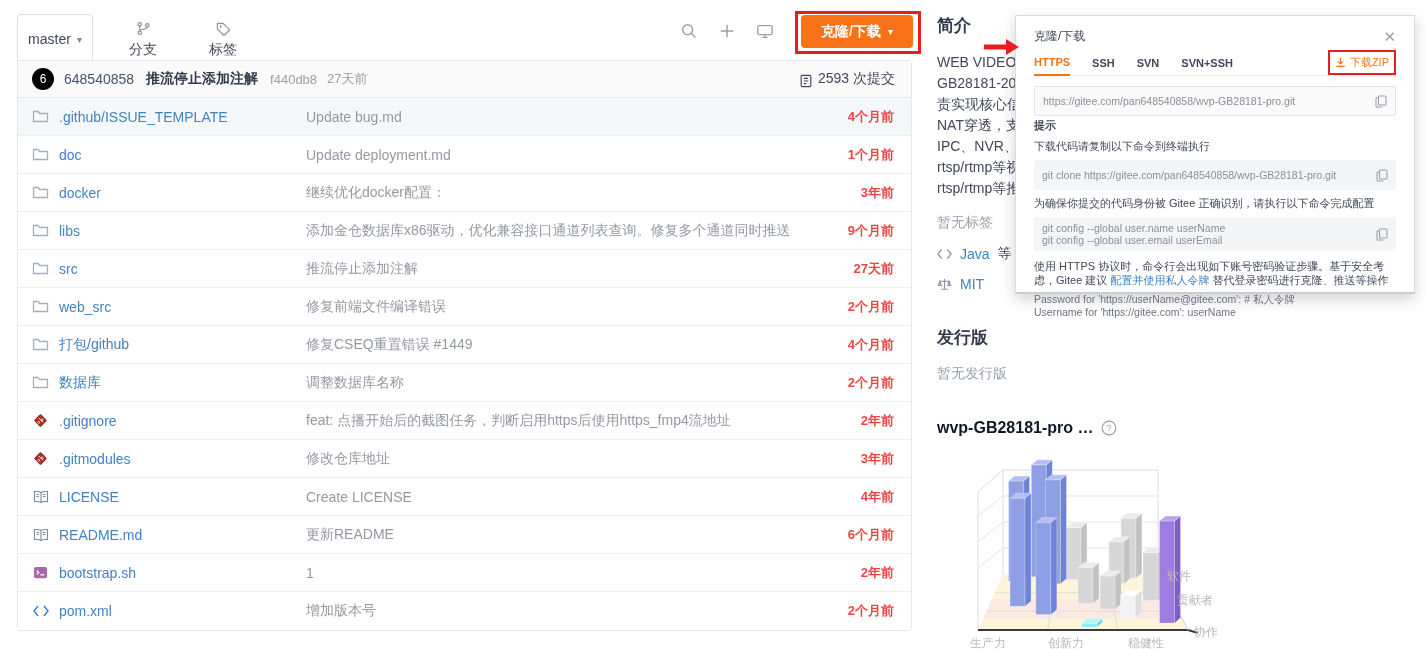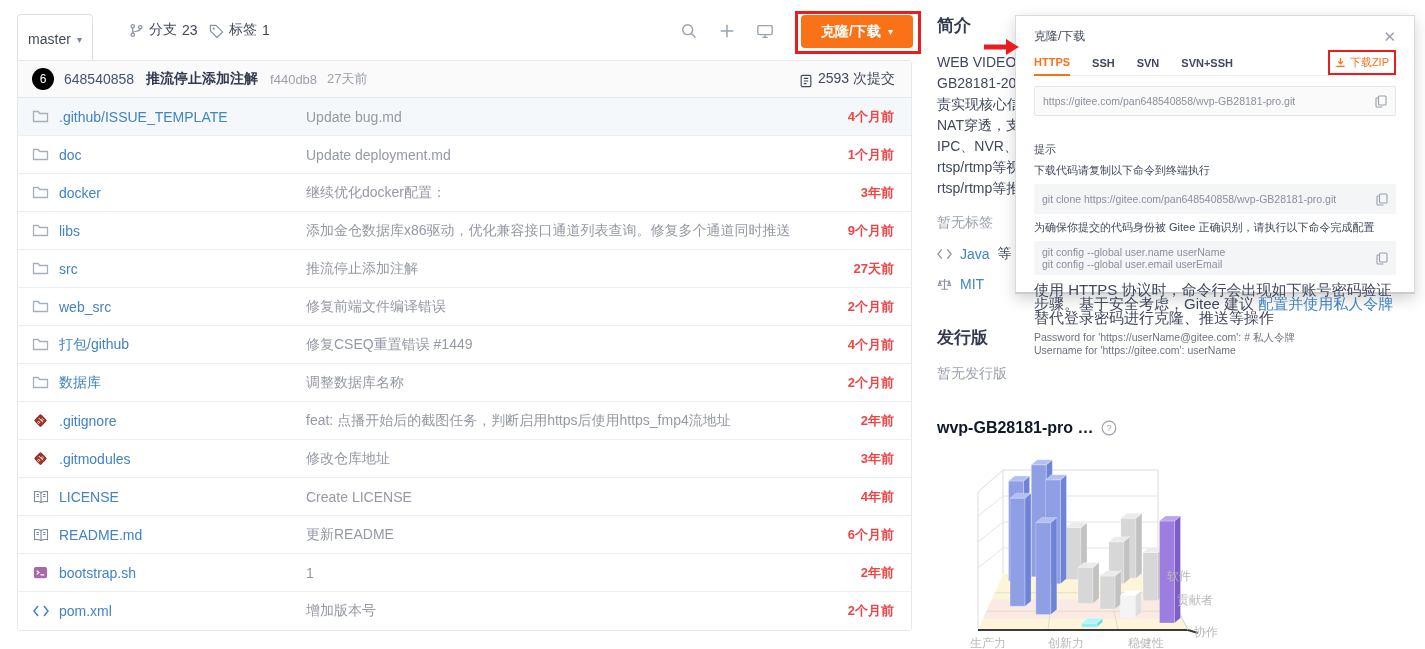--- a/index.html
+++ b/index.html
@@ -6,21 +6,21 @@
   html,body { width:1425px; height:649px; background:#ffffff; overflow:hidden;
     font-family:"Liberation Sans","DejaVu Sans",sans-serif; }
   .abs { position:absolute; }
 
   
   #toolbar { position:absolute; left:17px; top:12px; width:895px; height:40px; }
   .branch-btn { position:absolute; left:0; top:2px; width:76px; height:50px; border:1px solid #dcdfe3;
     border-radius:4px; background:#fff; display:flex; align-items:center; justify-content:center;
     gap:6px; font-size:14px; color:#40485b; cursor:pointer; }
   .caret { font-size:10px; color:#7d8697; }
-  .repo-stat { position:absolute; top:9px; display:flex; align-items:center; gap:5px; font-size:14px; color:#40485b; cursor:pointer; }
+  .repo-stat { position:absolute; top:9px; display:flex; align-items:center; gap:5px; font-size:14px; color:#40485b; cursor:pointer;flex-direction:column; }
   #stat-branches { left:112px; }
   #stat-tags { left:192px; }
   .tb-icons { position:absolute; top:10px; display:flex; gap:20px; }
   .tb-icon { width:18px; height:18px; color:#98a1ad; cursor:pointer; }
   .clone-btn { position:absolute; left:784px; top:3px; width:112px; height:33px; background:#f97217;
     border-radius:4px; color:#fff; font-size:14px; font-weight:bold; display:flex; align-items:center;
     justify-content:center; gap:7px; cursor:pointer; }
   .clone-btn .caret { color:#fff; }
 
   
@@ -72,25 +72,25 @@
   .pp-tabs { margin-top:9px; display:flex; align-items:flex-end; gap:22px; border-bottom:1px solid #ebedf0;
     height:22px; position:relative; }
   .pp-tab { font-size:11px; font-weight:bold; color:#40485b; padding-bottom:6px; cursor:pointer; }
   .pp-tab.active { color:#f97217; border-bottom:2px solid #f97217; margin-bottom:-1px; }
   .pp-zip { position:absolute; right:0; top:-4px; display:flex; align-items:center; gap:4px;
     color:#f97217; font-size:11px; cursor:pointer; border:2px solid #e81e1e; padding:3px 5px; }
   .pp-field { margin-top:10px; height:30px; background:#fafafa; border:1px solid #e2e5ea; border-radius:2px;
     display:flex; align-items:center; padding:0 8px; font-size:10.5px; color:#8a8f9c; }
   .pp-field .cmd { white-space:pre-line; line-height:12.5px; }
   .pp-copy { margin-left:auto; width:12px; height:13px; color:#9aa0ac; cursor:pointer; flex:0 0 auto; }
-  .pp-label { margin-top:26px; font-size:11px; font-weight:normal; color:#40485b; }
+  .pp-label { margin-top:2px; font-size:11px; font-weight:bold; color:#40485b; }
   .pp-text { margin-top:6px; font-size:11px; color:#40485b; }
   .pp-code { margin-top:6px; background:#f4f5f7; border:none; }
   .pp-code2 { height:34px; }
-  .pp-note { margin-top:8px; font-size:15px; line-height:14px; color:#40485b; }
+  .pp-note { margin-top:8px; font-size:11px; line-height:14px; color:#40485b; }
   .pp-creds { margin-top:6px; font-size:10.5px; line-height:13px; color:#6d7282; }
 
   
   #chart-wrap { position:absolute; left:948px; top:452px; width:300px; height:200px; }
 </style>
 </head>
 <body>
 
 <div id="toolbar">
   <div class="branch-btn">

